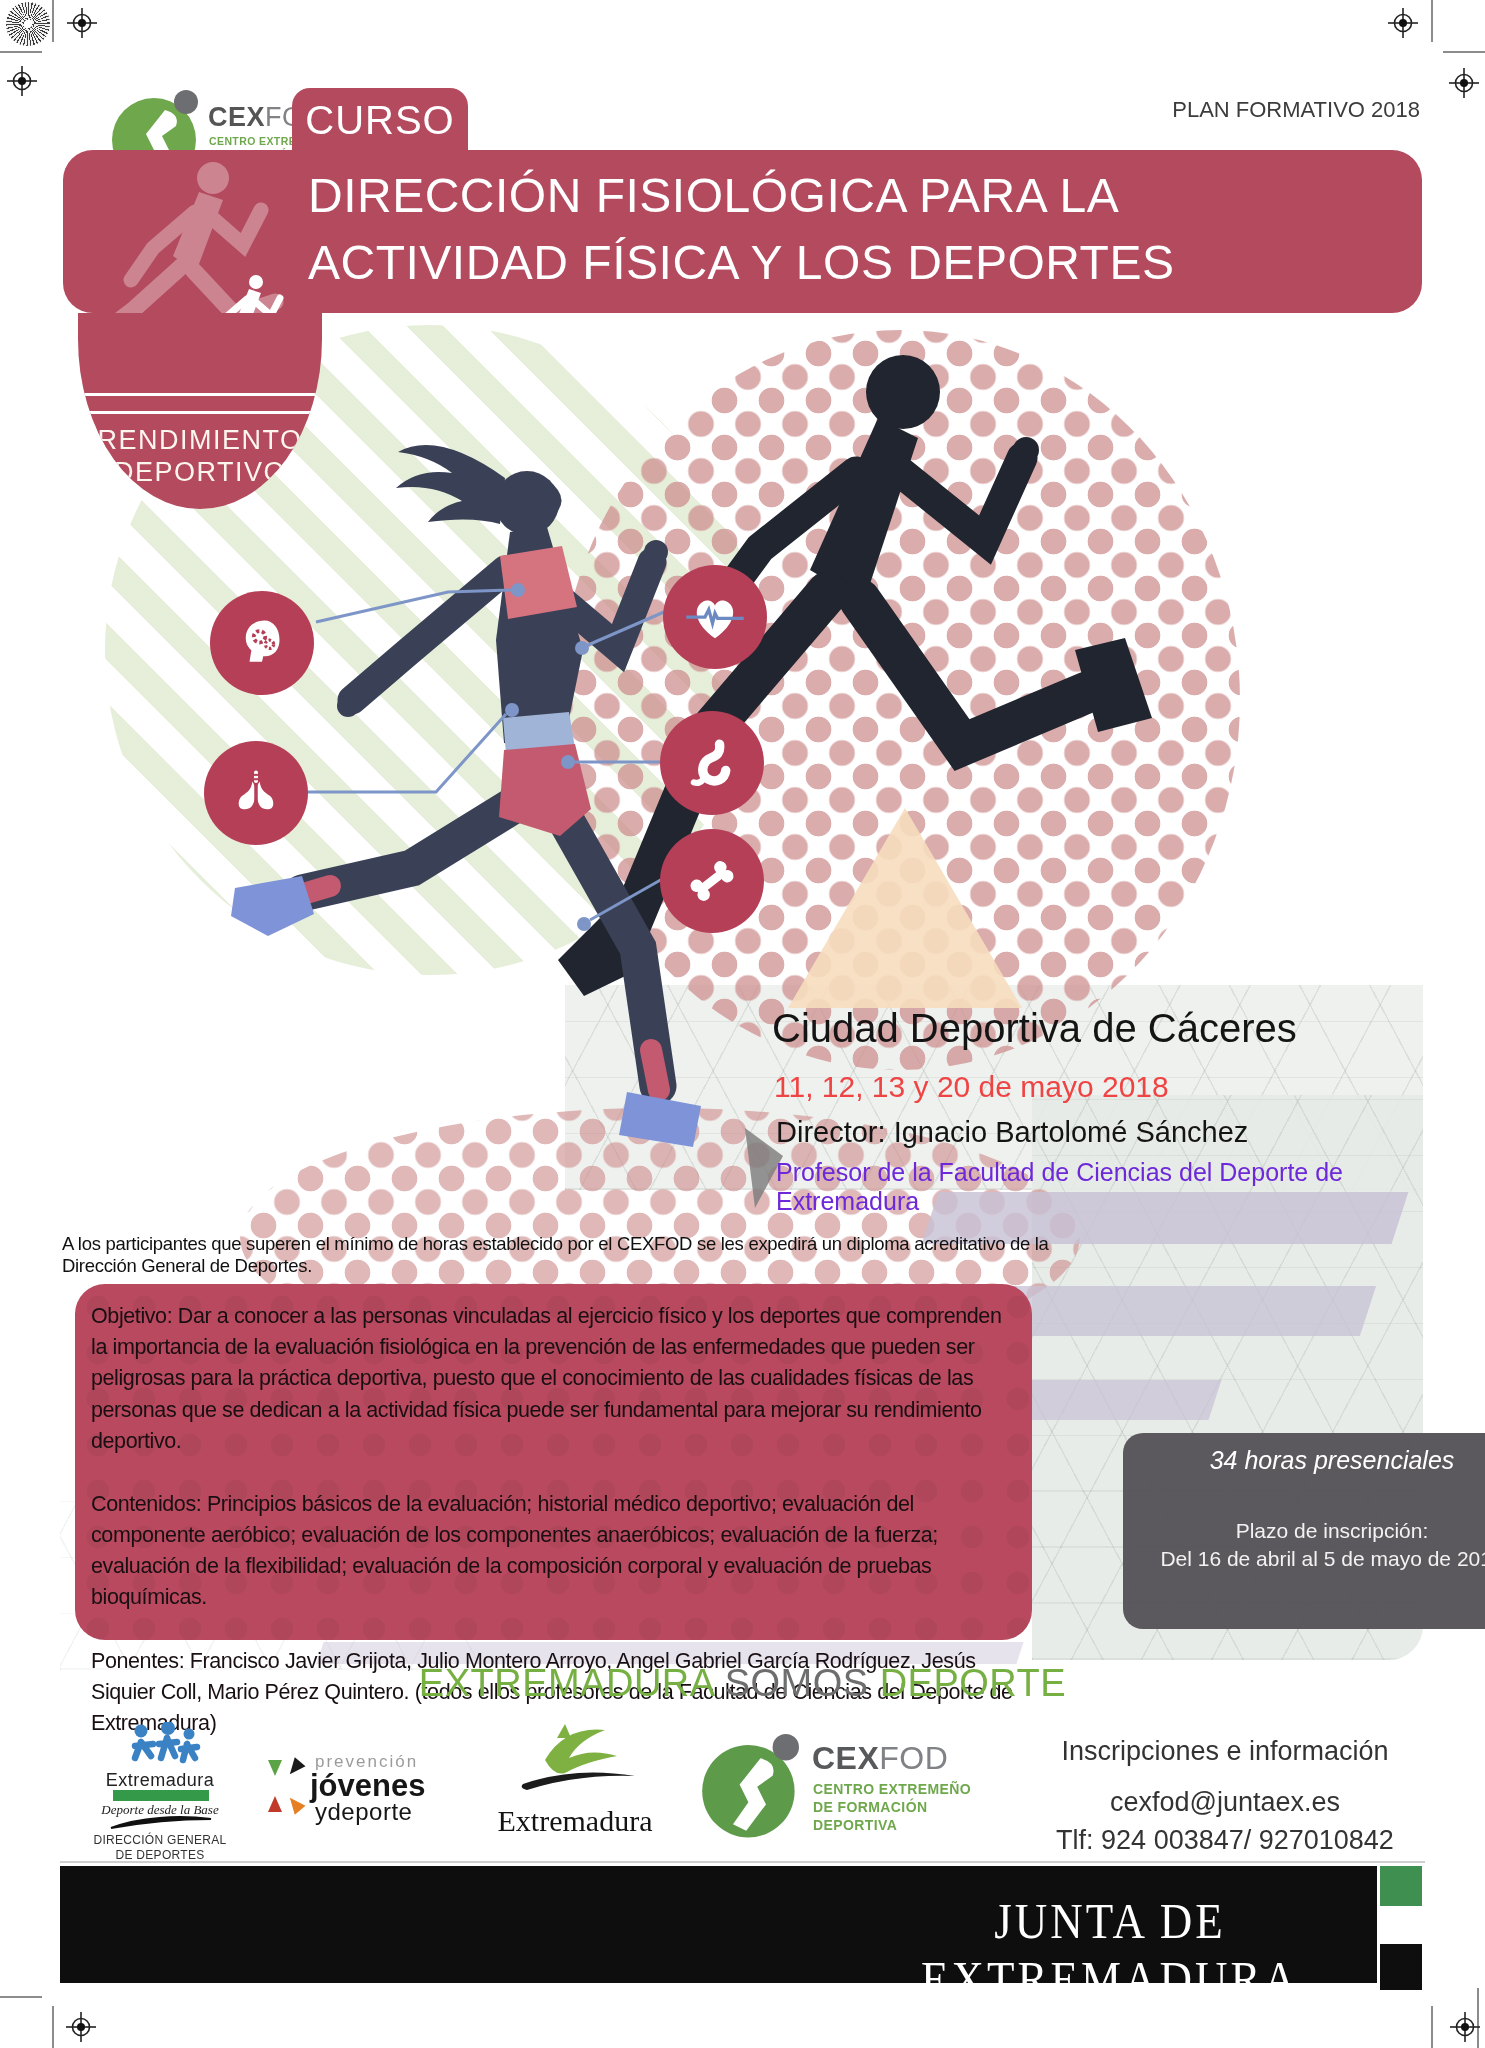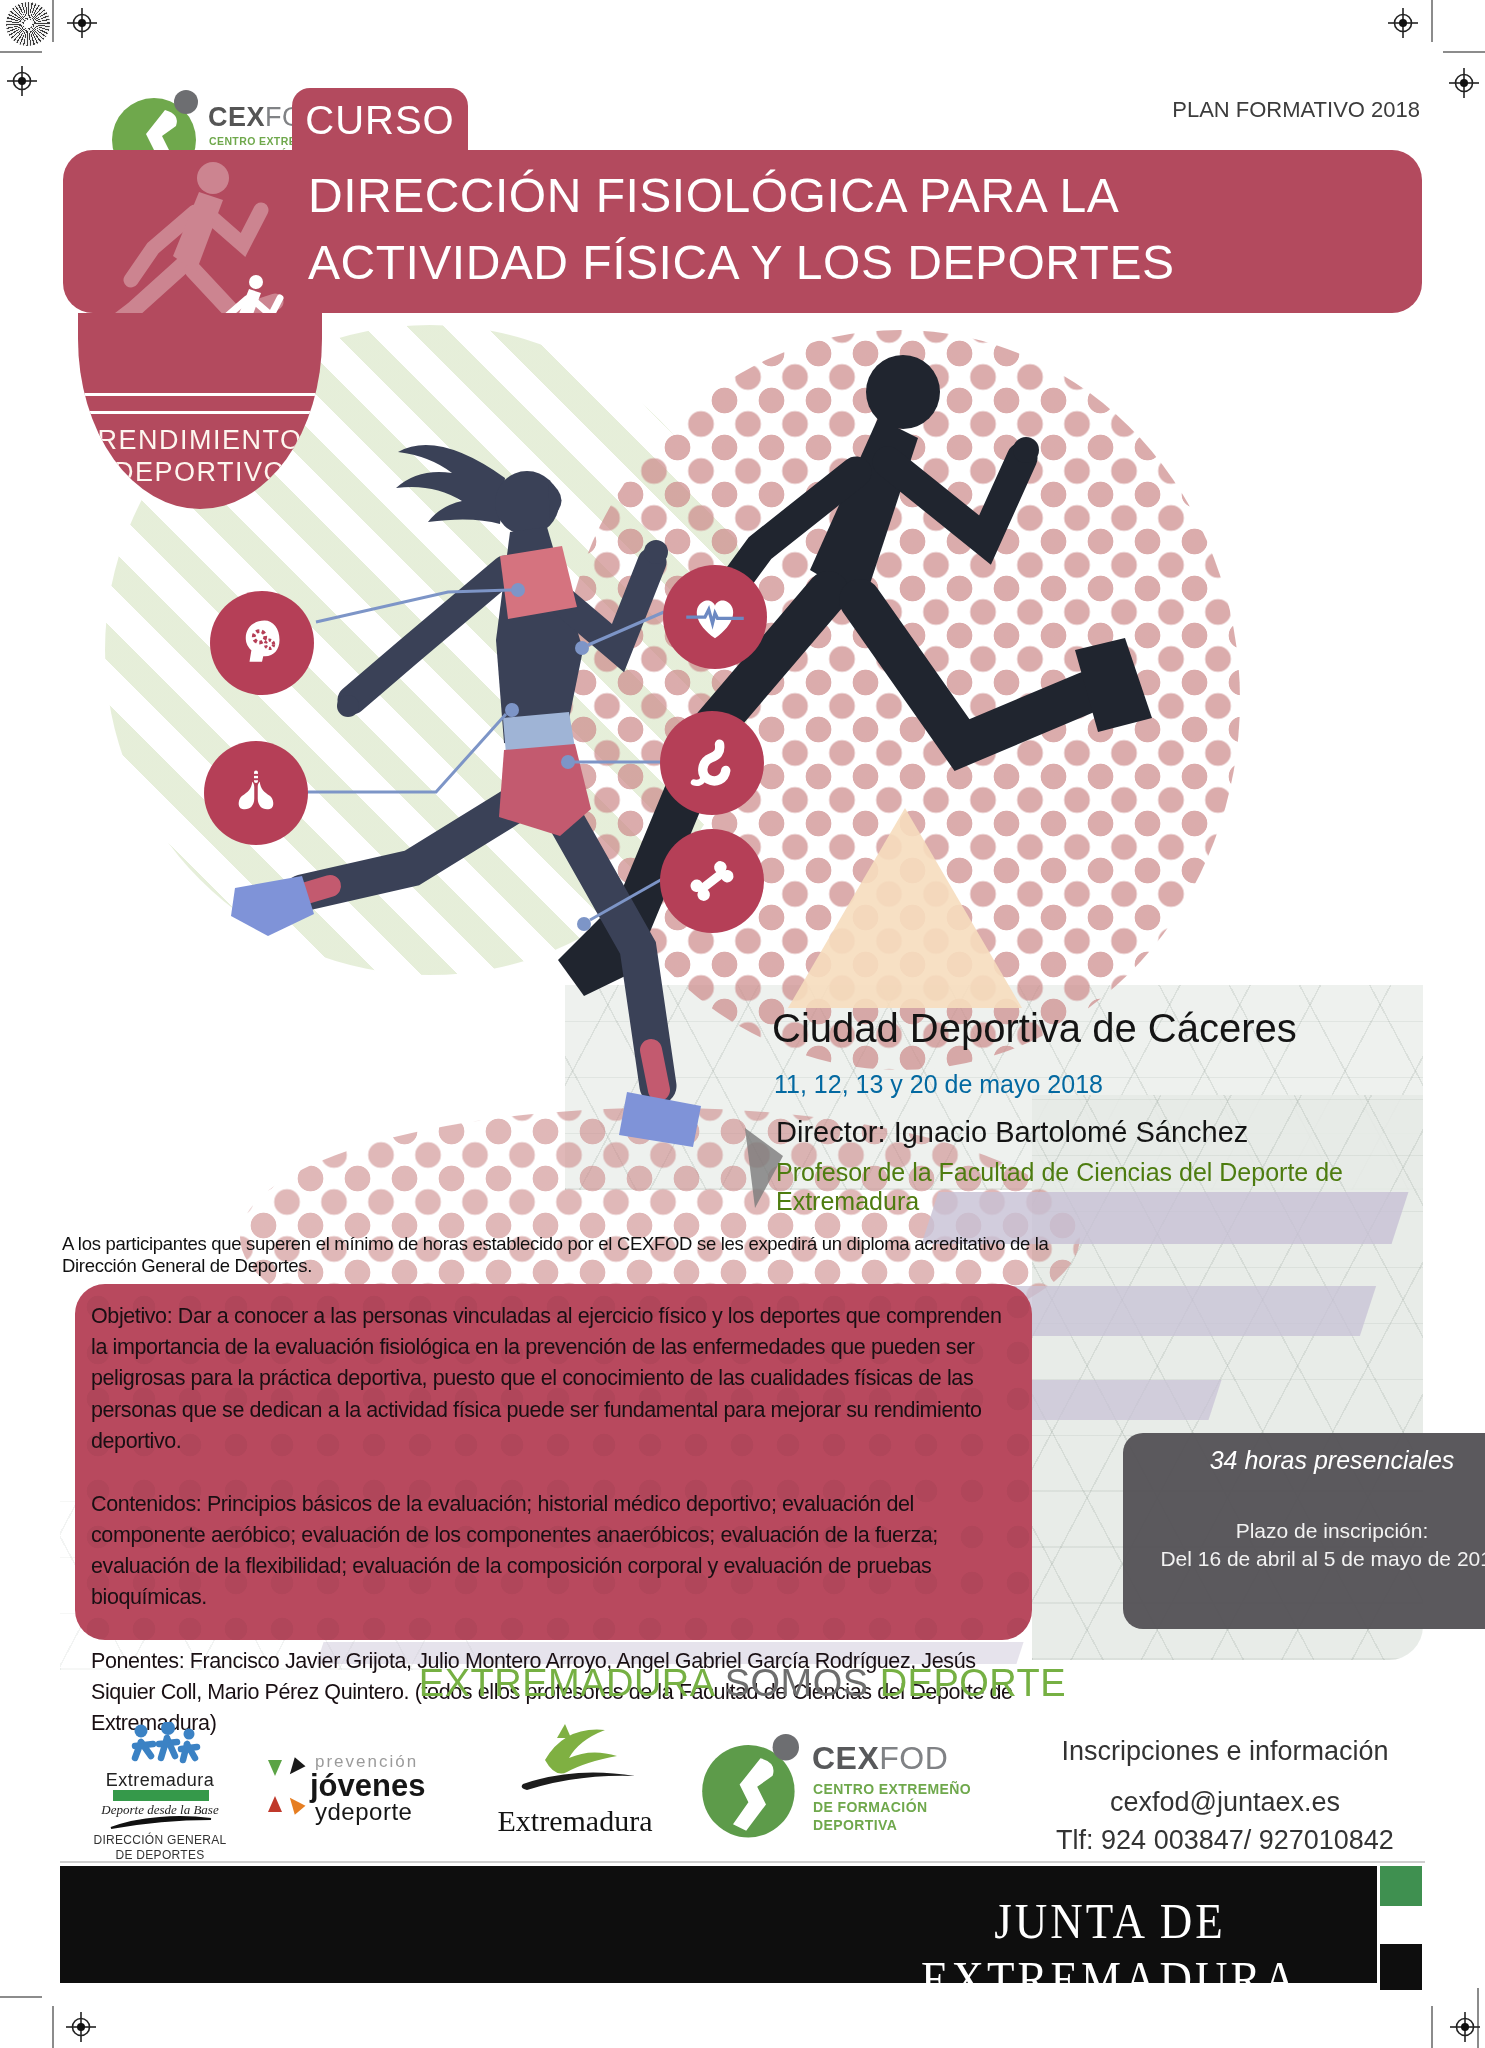--- a/index.html
+++ b/index.html
@@ -243,23 +243,23 @@
       <rect x="12" y="20.5" width="24" height="7" rx="3.5"></rect>
       <circle cx="12" cy="19.5" r="5"></circle>
         <circle cx="12" cy="28.5" r="5"></circle>
       <circle cx="36" cy="19.5" r="5"></circle>
         <circle cx="36" cy="28.5" r="5"></circle>
     </g>
   </svg>
 </div>
 
 <div class="abs" style="left:772px;top:1006px;font-size:40px;color:#141414">Ciudad Deportiva de Cáceres</div>
-<div class="abs" style="left:774px;top:1070px;font-size:25px;color:#0369a1">11, 12, 13 y 20 de mayo 2018</div>
+<div class="abs" style="left:774px;top:1070px;font-size:30px;color:#ef4444">11, 12, 13 y 20 de mayo 2018</div>
 <div class="abs" style="left:776px;top:1116px;font-size:29px;color:#141414">Director: Ignacio Bartolomé Sánchez</div>
-<div class="abs" style="left:776px;top:1158px;font-size:25px;color:#4d7c0f">Profesor de la Facultad de Ciencias del Deporte de Extremadura</div>
+<div class="abs" style="left:776px;top:1158px;font-size:25px;color:#6d28d9">Profesor de la Facultad de Ciencias del Deporte de Extremadura</div>
 
 <div class="abs" style="left:62px;top:1233px;width:1010px;font-size:18.5px;letter-spacing:-.3px;color:#101010">A los participantes que superen el mínimo de horas establecido por el CEXFOD se les expedirá un diploma acreditativo de la Dirección General de Deportes.</div>
 
 <div class="abs" style="left:75px;top:1284px;width:957px;height:356px;background:#b8495e;border-radius:30px;box-sizing:border-box;padding:17px 16px 0 16px;
             background-image:radial-gradient(rgba(0,0,0,.045) 11px, transparent 11.6px);background-size:46px 46px">
   <p class="ptext">Objetivo: Dar a conocer a las personas vinculadas al ejercicio físico y los deportes que comprenden la importancia de la evaluación fisiológica en la prevención de las enfermedades que pueden ser peligrosas para la práctica deportiva, puesto que el conocimiento de las cualidades físicas de las personas que se dedican a la actividad física puede ser fundamental para mejorar su rendimiento deportivo.</p>
   <p class="ptext">Contenidos: Principios básicos de la evaluación; historial médico deportivo; evaluación del componente aeróbico; evaluación de los componentes anaeróbicos; evaluación de la fuerza; evaluación de la flexibilidad; evaluación de la composición corporal y evaluación de pruebas bioquímicas.</p>
   <p class="ptext">Ponentes: Francisco Javier Grijota, Julio Montero Arroyo, Angel Gabriel García Rodríguez, Jesús Siquier Coll, Mario Pérez Quintero. (todos ellos profesores de la Facultad de Ciencias del Deporte de Extremadura)</p>
 </div>
 

